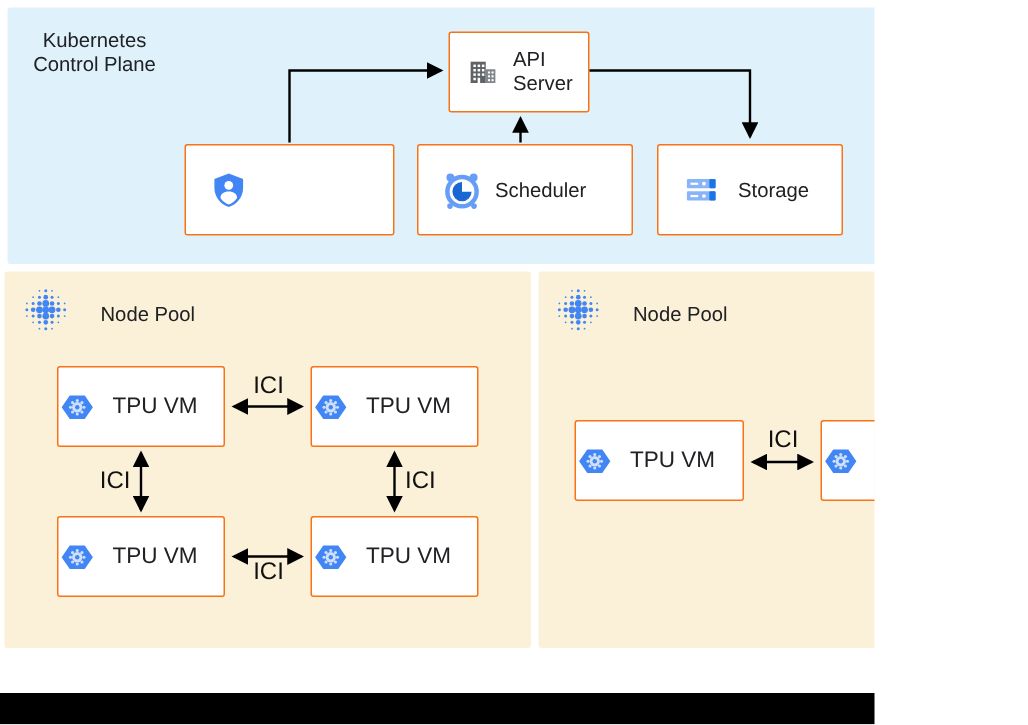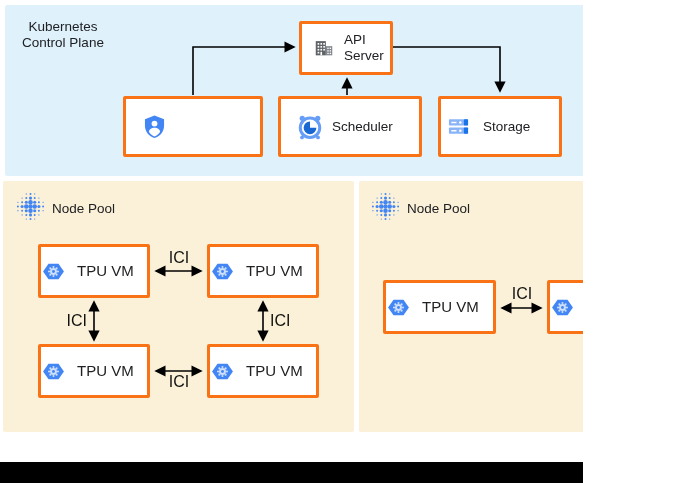--- a/index.html
+++ b/index.html
@@ -11,32 +11,32 @@
   .panel-blue{left:5px;top:5px;width:680px;height:171px;background:#DFF2FC;}
   .panel-cream{background:#FBF1D8;top:181px;height:251px;}
   #pool1{left:3px;width:351px;}
   #pool2{left:359px;width:326px;}
 
   .cp-title{
     position:absolute;left:8px;top:19px;width:110px;text-align:center;
     font-size:13.5px;line-height:16px;color:#202124;
   }
   .card{
-    position:absolute;background:#fff;border:3px solid #f97316;border-radius:2px;
+    position:absolute;background:#fff;border:1px solid #f97316;border-radius:2px;
     display:flex;align-items:center;box-sizing:border-box;
   }
   .card .icon{flex:0 0 auto;display:flex;align-items:center;justify-content:center;}
   .card .card-label{font-size:13.5px;line-height:16px;color:#202124;}
 
   #card-api{left:299px;top:21px;width:94px;height:54px;padding-left:11px;gap:9px;}
   #card-rc{left:123px;top:96px;width:140px;height:61px;padding-left:15px;gap:10px;}
   #card-sched{left:278px;top:96px;width:144px;height:61px;padding-left:14px;gap:7px;}
-  #card-storage{left:438px;top:96px;width:124px;height:61px;padding-left:4px;gap:11px;}
-
-  .pool-header{position:absolute;display:flex;align-items:center;gap:6px;}
+  #card-storage{left:438px;top:96px;width:124px;height:61px;padding-left:15px;gap:11px;}
+
+  .pool-header{position:absolute;display:flex;align-items:center;gap:21px;}
   #pool1-header{left:15px;top:191px;}
   #pool2-header{left:370px;top:191px;}
   .pool-header .pool-label{font-size:13.5px;color:#202124;}
 
   .tpu-card{height:54px;width:112px;padding-left:0;gap:11px;}
   .tpu-card .card-label{font-size:15px;}
   #tpu-l1{left:38px;top:244px;}
   #tpu-l2{left:207px;top:244px;}
   #tpu-l3{left:38px;top:344px;}
   #tpu-l4{left:207px;top:344px;}

